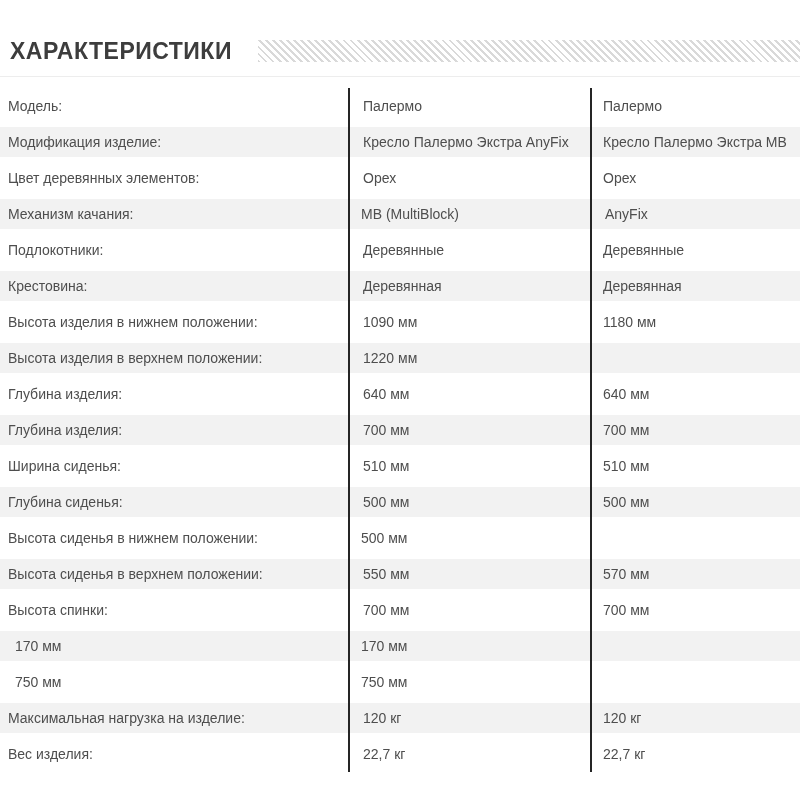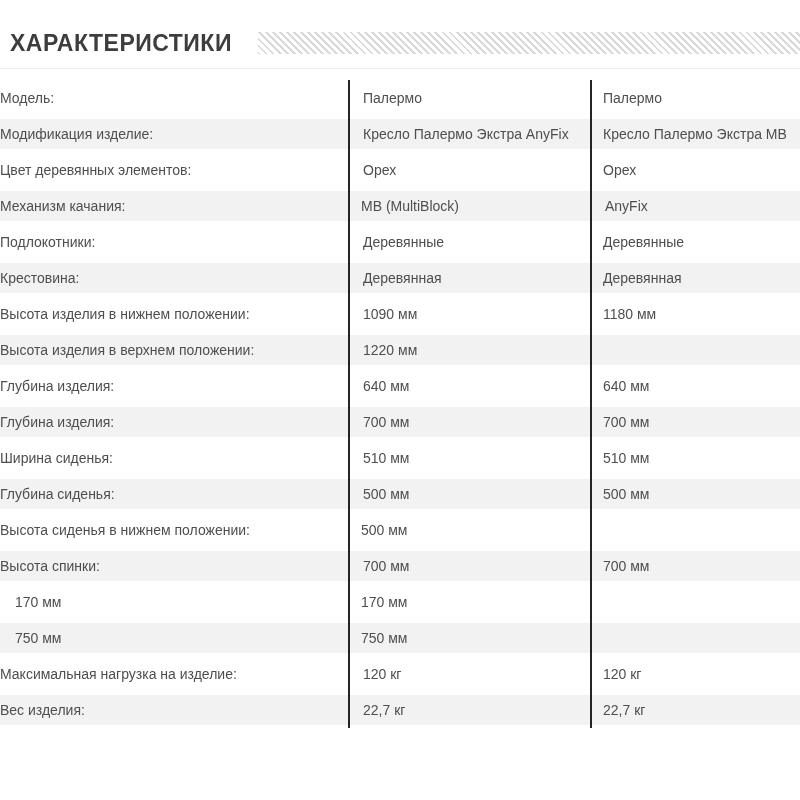--- a/index.html
+++ b/index.html
@@ -15,21 +15,21 @@
   body{
     width:800px;height:800px;overflow:hidden;
     font-family:"Liberation Sans","DejaVu Sans",sans-serif;
     color:var(--text);
   }
   .page{width:800px;height:800px;background:#fff;position:relative;}
 
   
   header{
     display:flex;align-items:center;
-    padding:30px 0 12px 10px;
+    padding:38px 0 12px 10px;
     border-bottom:1px solid var(--rule);
   }
   h1.title{
     font-size:23px;font-weight:bold;color:var(--title);
     letter-spacing:0.5px;line-height:26px;white-space:nowrap;
   }
   .stripes{
     flex:1;height:22px;margin-left:26px;align-self:center;
     background:repeating-linear-gradient(45deg,
       var(--stripe) 0 2px, #ffffff 2px 5px);
@@ -45,21 +45,21 @@
     border-top:3px solid #fff;
     border-bottom:3px solid #fff;
     background:#fff;
   }
   .row:nth-child(even){background:var(--row-alt);}
   .cell{
     display:flex;align-items:center;
     font-size:14px;color:var(--text);
     white-space:nowrap;overflow:hidden;
   }
-  .cell.label{}
+  .cell.label{padding-left:8px;}
   .cell.val1{padding-left:15px;}
   .cell.val2{padding-left:13px;}
 
   .divider{
     position:absolute;top:0;bottom:0;width:2px;
     background:var(--divider);
   }
   .divider-1{left:348px;}
   .divider-2{left:590px;}
 </style>
@@ -144,20 +144,25 @@
       <div class="cell label">Глубина сиденья:</div>
       <div class="cell val1">500 мм</div>
       <div class="cell val2">500 мм</div>
     </div>
 
     <div class="row">
       <div class="cell label">Высота сиденья в нижнем положении:</div>
       <div class="cell val2">500 мм</div>
     </div>
 
+    <div class="row">
+      <div class="cell label">Высота сиденья в верхнем положении:</div>
+      <div class="cell val1">550 мм</div>
+      <div class="cell val2">570 мм</div>
+    </div>
 
     <div class="row">
       <div class="cell label">Высота спинки:</div>
       <div class="cell val1">700 мм</div>
       <div class="cell val2">700 мм</div>
     </div>
 
     <div class="row">
       <div class="cell val1">170 мм</div>
       <div class="cell val2">170 мм</div>

